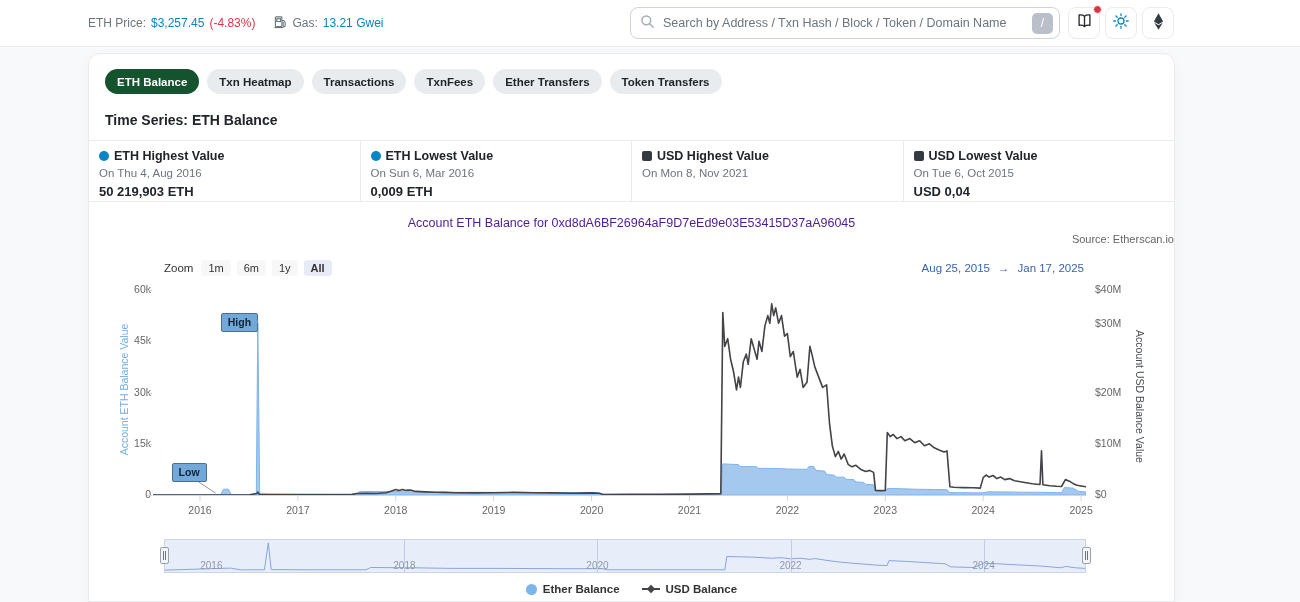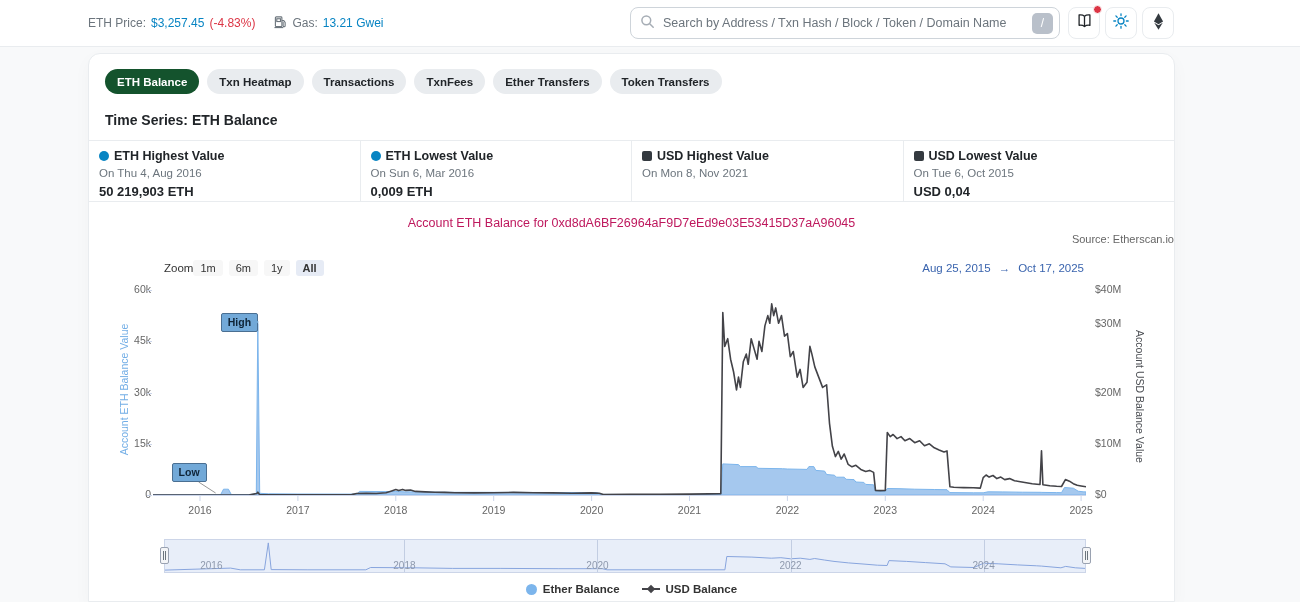--- a/index.html
+++ b/index.html
@@ -24,23 +24,23 @@
   .stats-row{position:absolute;left:0;top:86px;width:100%;height:62px;border-top:1px solid #e9ecef;border-bottom:1px solid #e9ecef;display:flex;box-sizing:border-box}
   .stat{flex:1;padding:8px 0 0 10px;box-sizing:border-box}
   .stat + .stat{border-left:1px solid #e9ecef}
   .stat-title{font-size:12.5px;font-weight:bold;color:#212529;display:flex;align-items:center;gap:5px}
   .marker{display:inline-block;width:10px;height:10px;flex:none}
   .marker.circle{border-radius:50%;background:#0784c3}
   .marker.square{border-radius:2px;background:#343a40}
   .stat-date{font-size:11.5px;color:#6c757d;margin-top:4px}
   .stat-value{font-size:13px;font-weight:bold;color:#212529;margin-top:5px}
   
-  .chart-title{position:absolute;left:0;top:162px;width:100%;text-align:center;font-size:12.5px;font-weight:500;color:#be185d}
+  .chart-title{position:absolute;left:0;top:162px;width:100%;text-align:center;font-size:12.5px;font-weight:500;color:#4c1d95}
   .chart-subtitle{position:absolute;left:0;top:179px;width:100%;text-align:right;font-size:11px;color:#666}
-  .zoom-row{position:absolute;left:75px;top:206px;display:flex;align-items:center;gap:0;font-size:11.5px;color:#333}
+  .zoom-row{position:absolute;left:75px;top:206px;display:flex;align-items:center;gap:8px;font-size:11.5px;color:#333}
   .zbtn{padding:2px 7px;border-radius:3px;background:#f7f7f7;font-size:11px;color:#333;cursor:pointer}
   .zbtn.active{background:#e6ebf5;font-weight:bold}
   .range-display{position:absolute;right:90px;top:208px;font-size:11.5px;color:#3a64ae;display:flex;gap:8px}
   .axis-title-left{position:absolute;left:-50px;top:329px;width:170px;height:13px;text-align:center;font-size:10.5px;color:#73aee6;transform:rotate(-90deg)}
   .axis-title-right{position:absolute;left:965px;top:336px;width:170px;height:13px;text-align:center;font-size:10.5px;color:#4a4d52;transform:rotate(90deg)}
   .ytick-l{position:absolute;left:10px;width:52px;text-align:right;font-size:10.5px;color:#666}
   .ytick-r{position:absolute;left:1006px;width:44px;text-align:left;font-size:10.5px;color:#666}
   .tick-dash{position:absolute;left:58px;width:5px;height:1px;background:#ccd6eb}
   .xlabel{position:absolute;top:450px;width:50px;text-align:center;font-size:10.5px;color:#666}
   .plot{position:absolute;left:64px;top:235px;width:933px;height:214px}
@@ -181,21 +181,21 @@
     <span class="zoom-btns" style="display:flex;gap:6px">
         <span class="zbtn">1m</span>
         <span class="zbtn">6m</span>
         <span class="zbtn">1y</span>
         <span class="zbtn active">All</span>
       </span>
   </div>
   <div class="range-display">
     <span>Aug 25, 2015</span>
     <span>→</span>
-    <span>Oct 17, 2025</span>
+    <span>Jan 17, 2025</span>
   </div>
 
   <div class="axis-title-left">Account ETH Balance Value</div>
   <div class="axis-title-right">Account USD Balance Value</div>
 
   <div class="plot">
     <svg id="plot-svg" width="933" height="214" viewBox="0 0 933 214">
         <path d="M0.0,206.0L51.9,206.0L64.6,205.9L67.6,205.8L70.5,200.2L75.4,200.2L78.3,205.5L95.9,205.5L103.3,205.0L104.8,34.4L106.7,204.3L115.5,204.8L144.9,205.0L203.6,205.1L206.6,202.4L233.0,202.6L242.8,202.4L252.6,202.9L267.3,202.8L282.0,203.2L301.5,203.3L330.9,203.3L360.3,203.4L399.4,203.5L428.8,203.5L443.5,203.5L448.4,205.4L477.8,205.5L516.9,205.5L546.3,205.6L567.8,205.6L569.8,174.9L585.5,175.6L587.4,177.6L603.1,177.6L605.0,179.3L629.5,179.7L634.4,180.0L654.0,180.4L655.9,177.6L660.8,177.6L662.8,181.4L671.6,182.1L673.6,185.5L681.4,186.2L683.4,188.2L691.2,188.2L693.1,190.3L701.0,190.6L702.9,193.0L710.8,193.4L712.7,195.4L720.6,195.8L722.5,202.2L732.3,202.4L734.3,199.5L747.0,199.7L761.7,200.2L781.3,200.5L794.0,200.7L796.9,203.6L820.4,203.8L830.2,203.8L835.1,202.8L849.8,202.9L869.4,203.2L887.0,203.3L888.9,203.4L903.6,203.6L908.5,203.7L911.5,198.5L920.3,199.2L925.2,202.2L930.1,202.8L933.0,202.9L933.0,206L0.0,206Z" fill="#a5c8ee" stroke="#7cb5ec" stroke-width="1"></path>
         <path d="M0.0,206.0L95.9,206.0L103.8,204.5L104.8,203.2L106.7,205.7L144.9,205.7L198.7,205.6L203.6,204.5L213.4,204.2L223.2,204.5L233.0,203.7L237.9,202.2L242.8,200.6L245.7,201.6L249.6,200.4L252.6,201.4L257.5,201.1L262.4,202.4L272.2,202.9L282.0,203.2L291.7,203.4L301.5,203.7L321.1,203.9L340.7,203.7L360.3,203.4L379.9,203.7L399.4,203.9L419.0,204.2L438.6,203.9L446.4,204.2L450.3,205.5L477.8,205.4L507.1,205.2L536.5,205.1L556.1,204.9L567.8,204.7L569.8,23.6L571.7,57.4L574.7,49.7L577.6,70.2L580.6,83.0L583.5,100.9L585.5,88.1L587.4,98.4L590.3,72.8L593.3,65.1L595.2,75.3L598.2,49.7L601.1,59.9L604.1,70.2L606.0,52.3L608.9,62.5L611.9,36.9L614.8,26.6L616.8,34.3L618.7,14.8L620.7,26.6L622.7,18.9L625.6,34.3L628.5,26.6L631.5,47.1L634.4,44.6L637.3,67.6L640.3,62.5L644.2,88.1L647.1,80.4L650.1,98.4L654.0,93.2L656.9,57.4L658.9,65.1L661.8,77.9L665.7,88.1L669.6,98.4L673.6,95.8L676.5,134.3L679.4,157.3L682.4,167.6L685.3,162.4L688.2,170.1L691.2,165.0L695.1,175.3L699.0,177.8L702.9,176.3L707.8,180.4L712.7,182.4L716.6,181.4L720.6,183.4L722.5,201.4L727.4,201.6L732.3,201.4L734.3,143.5L737.2,147.6L740.1,145.5L744.1,149.6L748.0,147.6L751.9,151.7L756.8,149.6L761.7,153.7L766.6,151.7L771.5,156.8L776.4,154.8L781.3,158.8L786.1,160.9L791.0,162.9L794.0,161.9L796.9,197.8L800.8,198.3L810.6,198.6L820.4,198.8L827.3,199.1L830.2,188.6L833.1,186.0L836.1,188.1L840.0,186.5L843.9,189.6L847.8,188.1L851.7,190.6L856.6,189.6L861.5,191.7L867.4,192.7L873.3,193.7L879.2,194.7L884.0,195.2L887.0,195.5L888.5,161.9L889.9,195.8L896.8,196.8L903.6,197.3L908.5,197.5L912.4,190.6L916.4,192.2L920.3,194.7L924.2,196.3L928.1,197.0L933.0,197.8" fill="none" stroke="#434348" stroke-width="1.6" stroke-linejoin="round"></path>
         <line x1="0" y1="206.5" x2="933" y2="206.5" stroke="#ccd6eb" stroke-width="1"></line>

